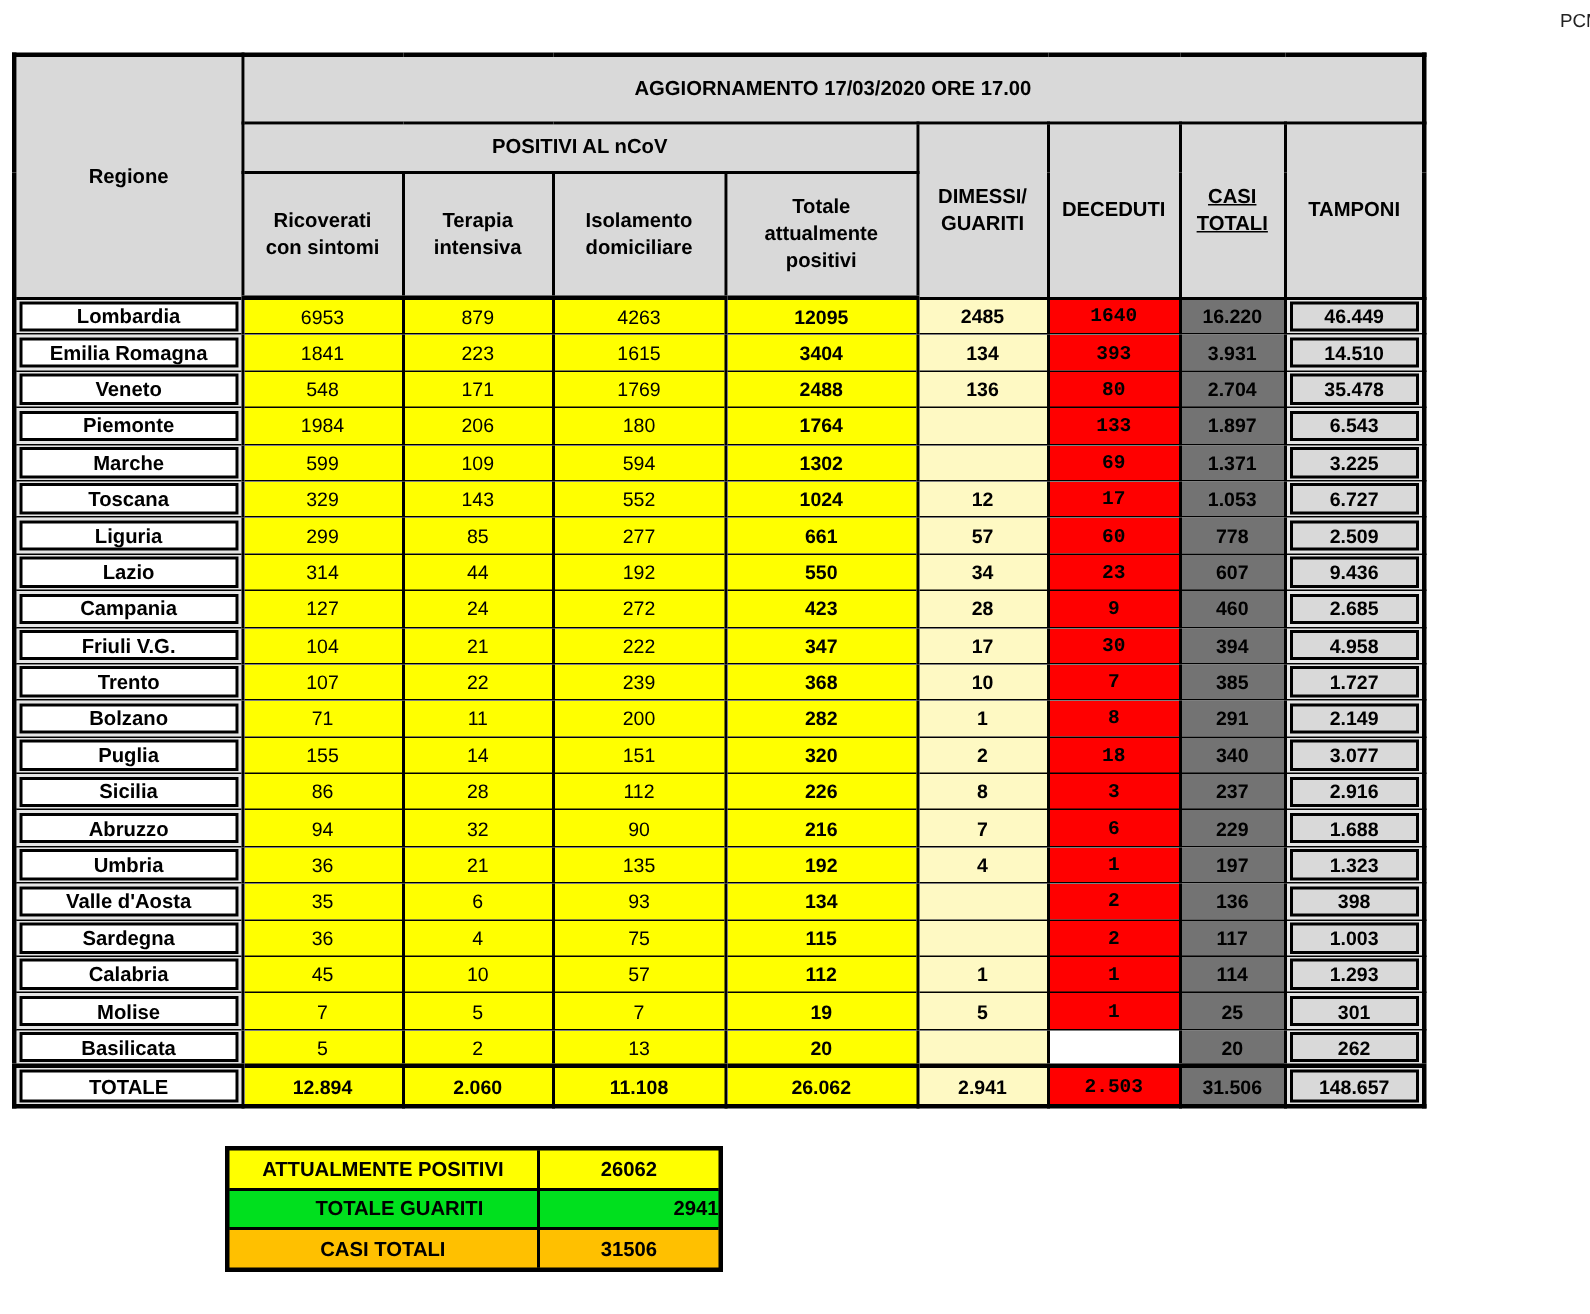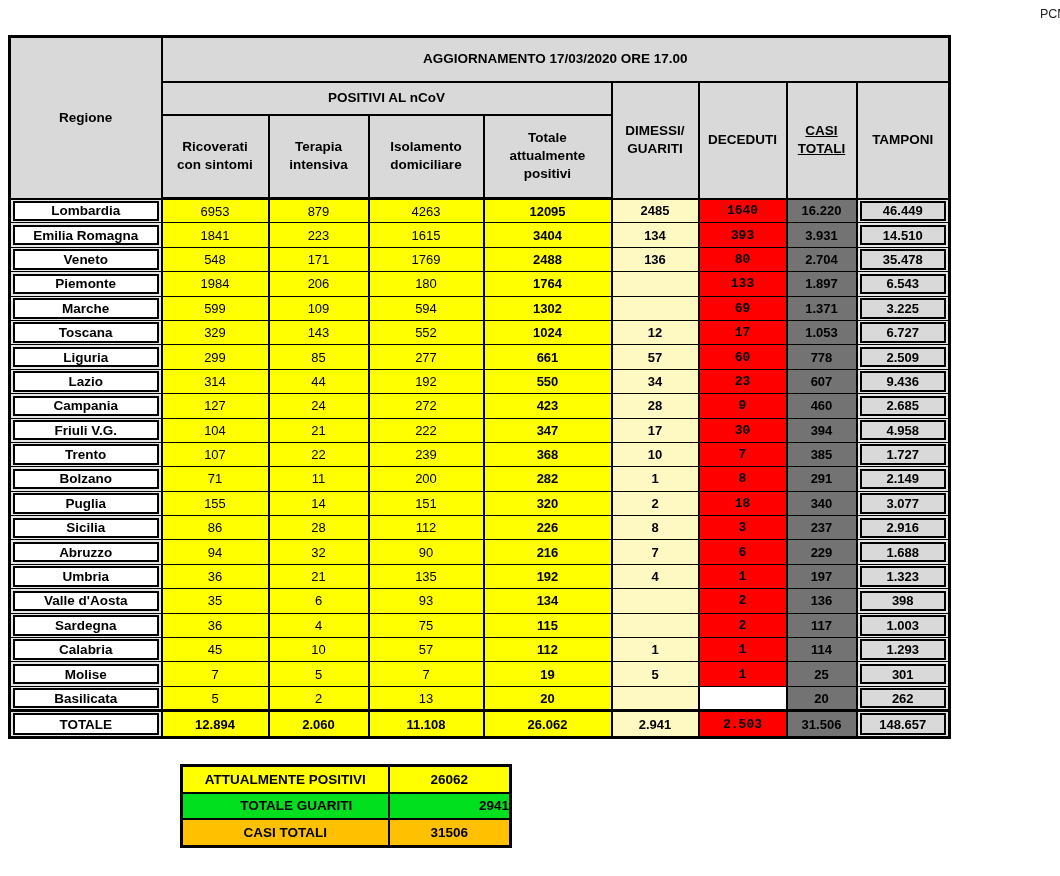--- a/index.html
+++ b/index.html
@@ -51,21 +51,21 @@
     display:flex;align-items:center;justify-content:center;
     font-weight:bold;font-size:13px;
   }
   .chip-white{background:#fff;font-size:13.5px;}
   .chip-gray{background:#D9D9D9;}
   .total-row{height:27px;}
   .total-row td{border-top:3px solid #000;font-weight:bold;}
   .total-row .chip{height:22px;}
   
   .summary-table{
-    position:absolute;left:180px;top:764px;
+    position:absolute;left:150px;top:764px;
     border-collapse:collapse;table-layout:fixed;
     border:3px solid #000;
   }
   .summary-table td{
     border:2px solid #000;padding:0;height:24.5px;
     text-align:center;vertical-align:middle;
     font-weight:bold;font-size:13.5px;
   }
 </style>
 </head>

